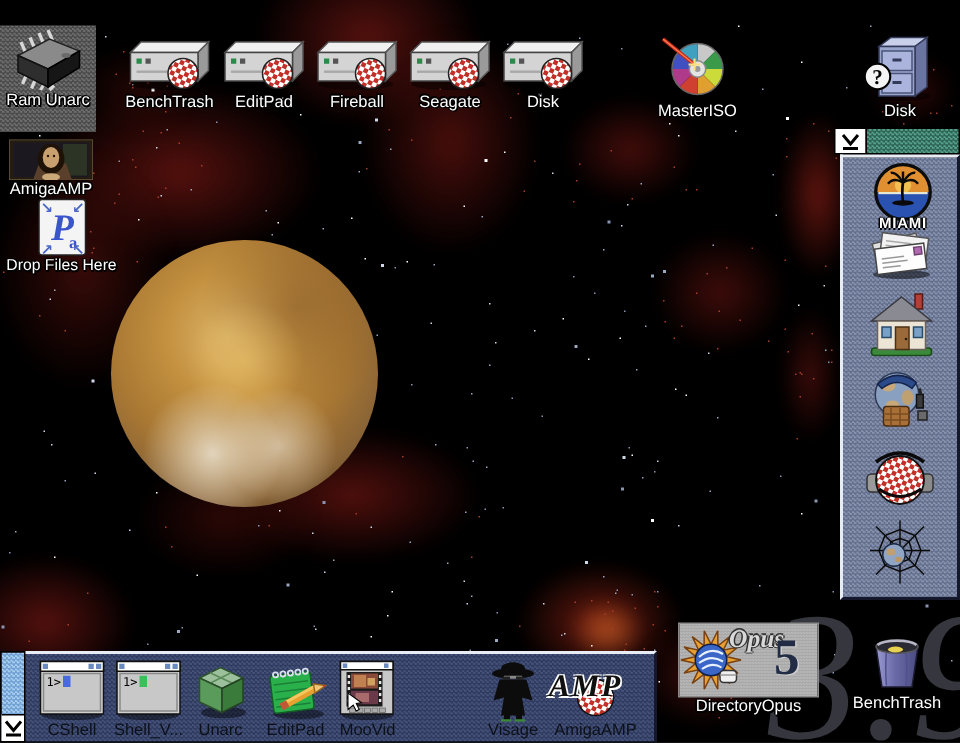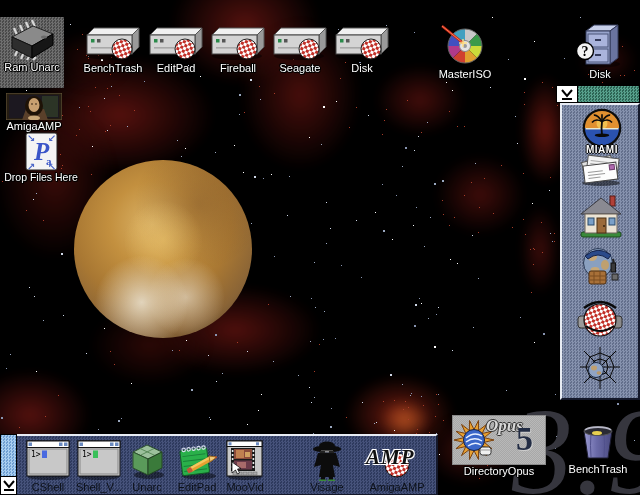--- a/index.html
+++ b/index.html
@@ -924,21 +924,21 @@
               <rect x="13" y="32" width="4" height="3"></rect>
               <rect x="18" y="32" width="4" height="3"></rect>
               <rect x="23" y="32" width="4" height="3"></rect>
               <rect x="28" y="32" width="4" height="3"></rect>
             </g>
    <polygon points="7,22 7,33 10.5,30 12.5,34 14.5,33 12.5,29 16,28.5" fill="#fff" stroke="#000" stroke-width=".7"></polygon>
           </svg>
         </span>
       <span class="dlabel">MooVid</span>
     </div>
-    <div class="bslot" style="left:282px;width:56px">
+    <div class="bslot" style="left:297px;width:56px">
       <span class="ico">
           <svg width="42" height="42" viewBox="0 0 42 42">
    <g fill="#0c0c0c">
               <ellipse cx="21" cy="10" rx="14" ry="3.6"></ellipse>
               <ellipse cx="21" cy="7" rx="8" ry="4.5"></ellipse>
    <polygon points="12,14 30,14 34,28 27,26 29,38 13,38 15,26 8,28"></polygon>
    <rect x="15" y="37" width="4" height="4"></rect>
               <rect x="23" y="37" width="4" height="4"></rect>
             </g>
    <rect x="15" y="11.5" width="12" height="2" fill="#8a8a8a"></rect>

